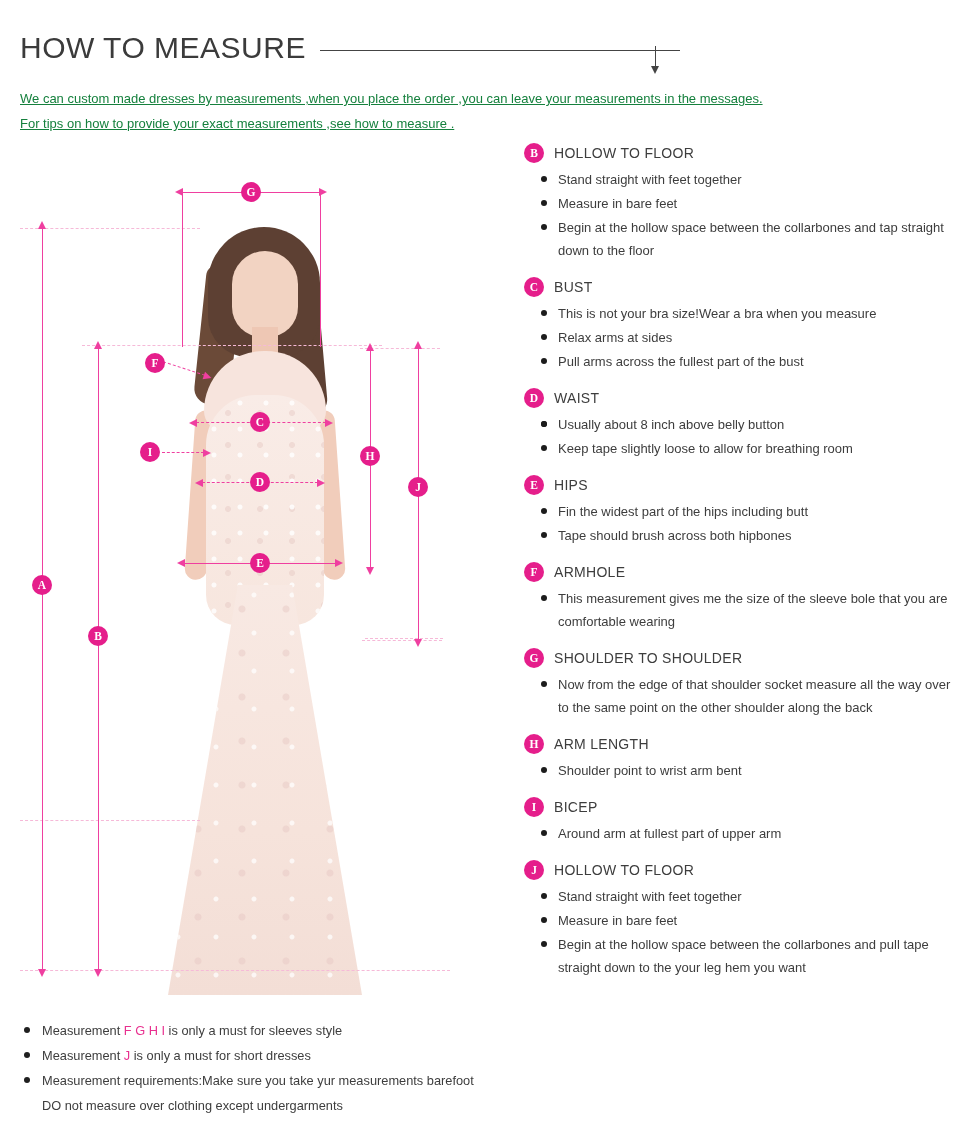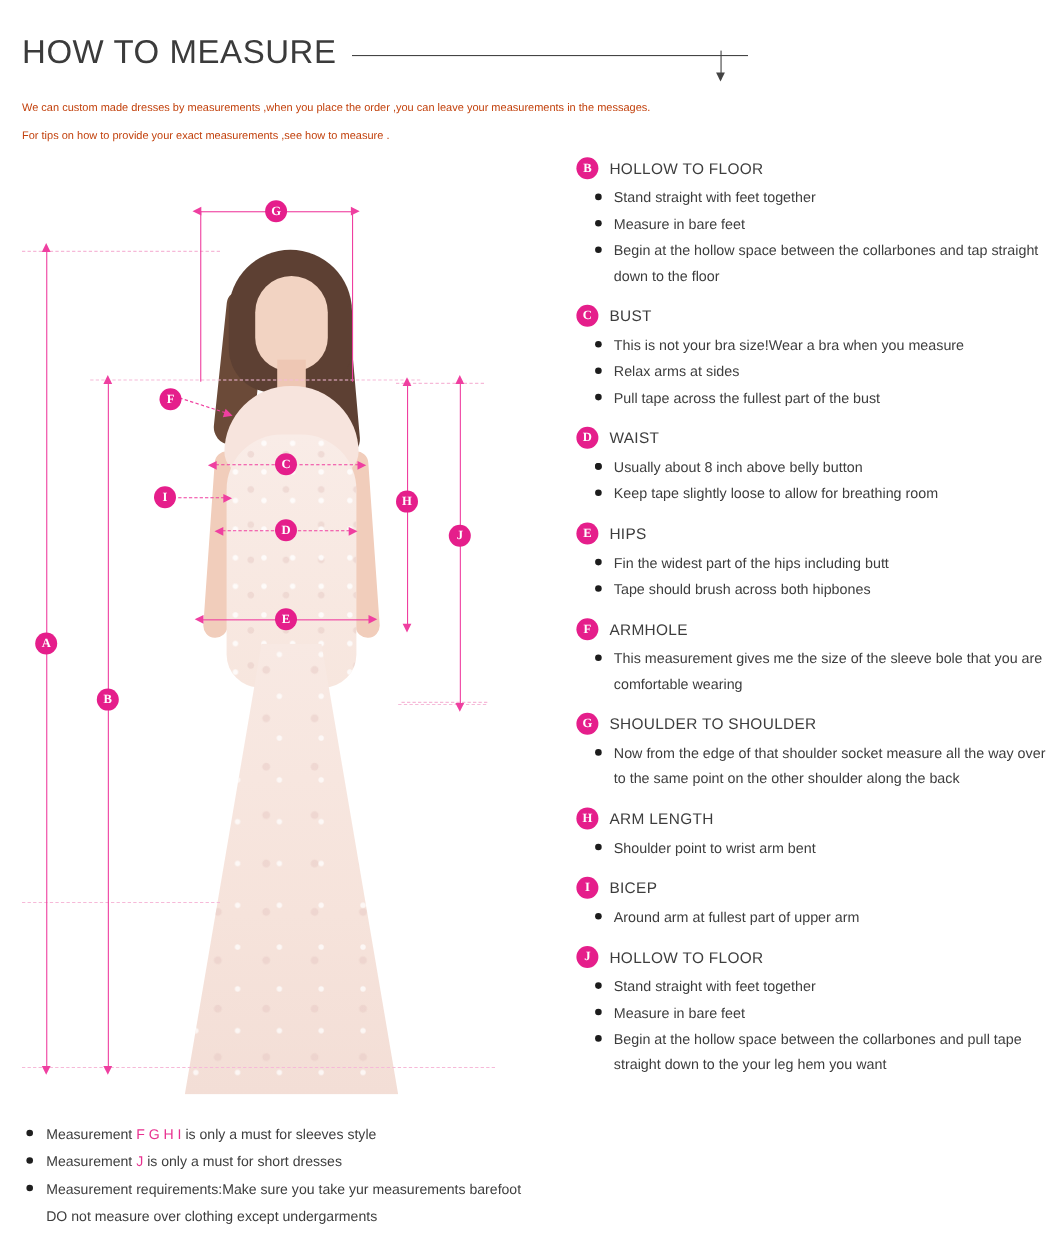--- a/index.html
+++ b/index.html
@@ -49,23 +49,24 @@
     left:-4px; bottom:-2px;
     border-left:4.5px solid transparent;
     border-right:4.5px solid transparent;
     border-top:8px solid #444;
   }
 
   .intro {
     position: absolute;
     left: 20px; top: 86px;
     width: 900px;
-    font-size: 10px;
+    font-size: 13px;
     line-height: 25px;
-    color: #c2410c;
+    color: #15803d;
+    text-decoration: underline;
   }
 
   
   .illus {
     position: absolute;
     left: 10px; top: 150px;
     width: 480px; height: 860px;
   }
   .figure-wrap {
     position: absolute;
@@ -280,21 +281,21 @@
     </div>
 
     <div class="section">
       <div class="sec-head">
         <span class="tag">C</span>
         <span class="sec-title">BUST</span>
       </div>
       <ul class="bullets">
         <li><span class="bdot"></span><span>This is not your bra size!Wear a bra when you measure</span></li>
         <li><span class="bdot"></span><span>Relax arms at sides</span></li>
-        <li><span class="bdot"></span><span>Pull tape across the fullest part of the bust</span></li>
+        <li><span class="bdot"></span><span>Pull arms across the fullest part of the bust</span></li>
       </ul>
     </div>
 
     <div class="section">
       <div class="sec-head">
         <span class="tag">D</span>
         <span class="sec-title">WAIST</span>
       </div>
       <ul class="bullets">
         <li><span class="bdot"></span></li>

